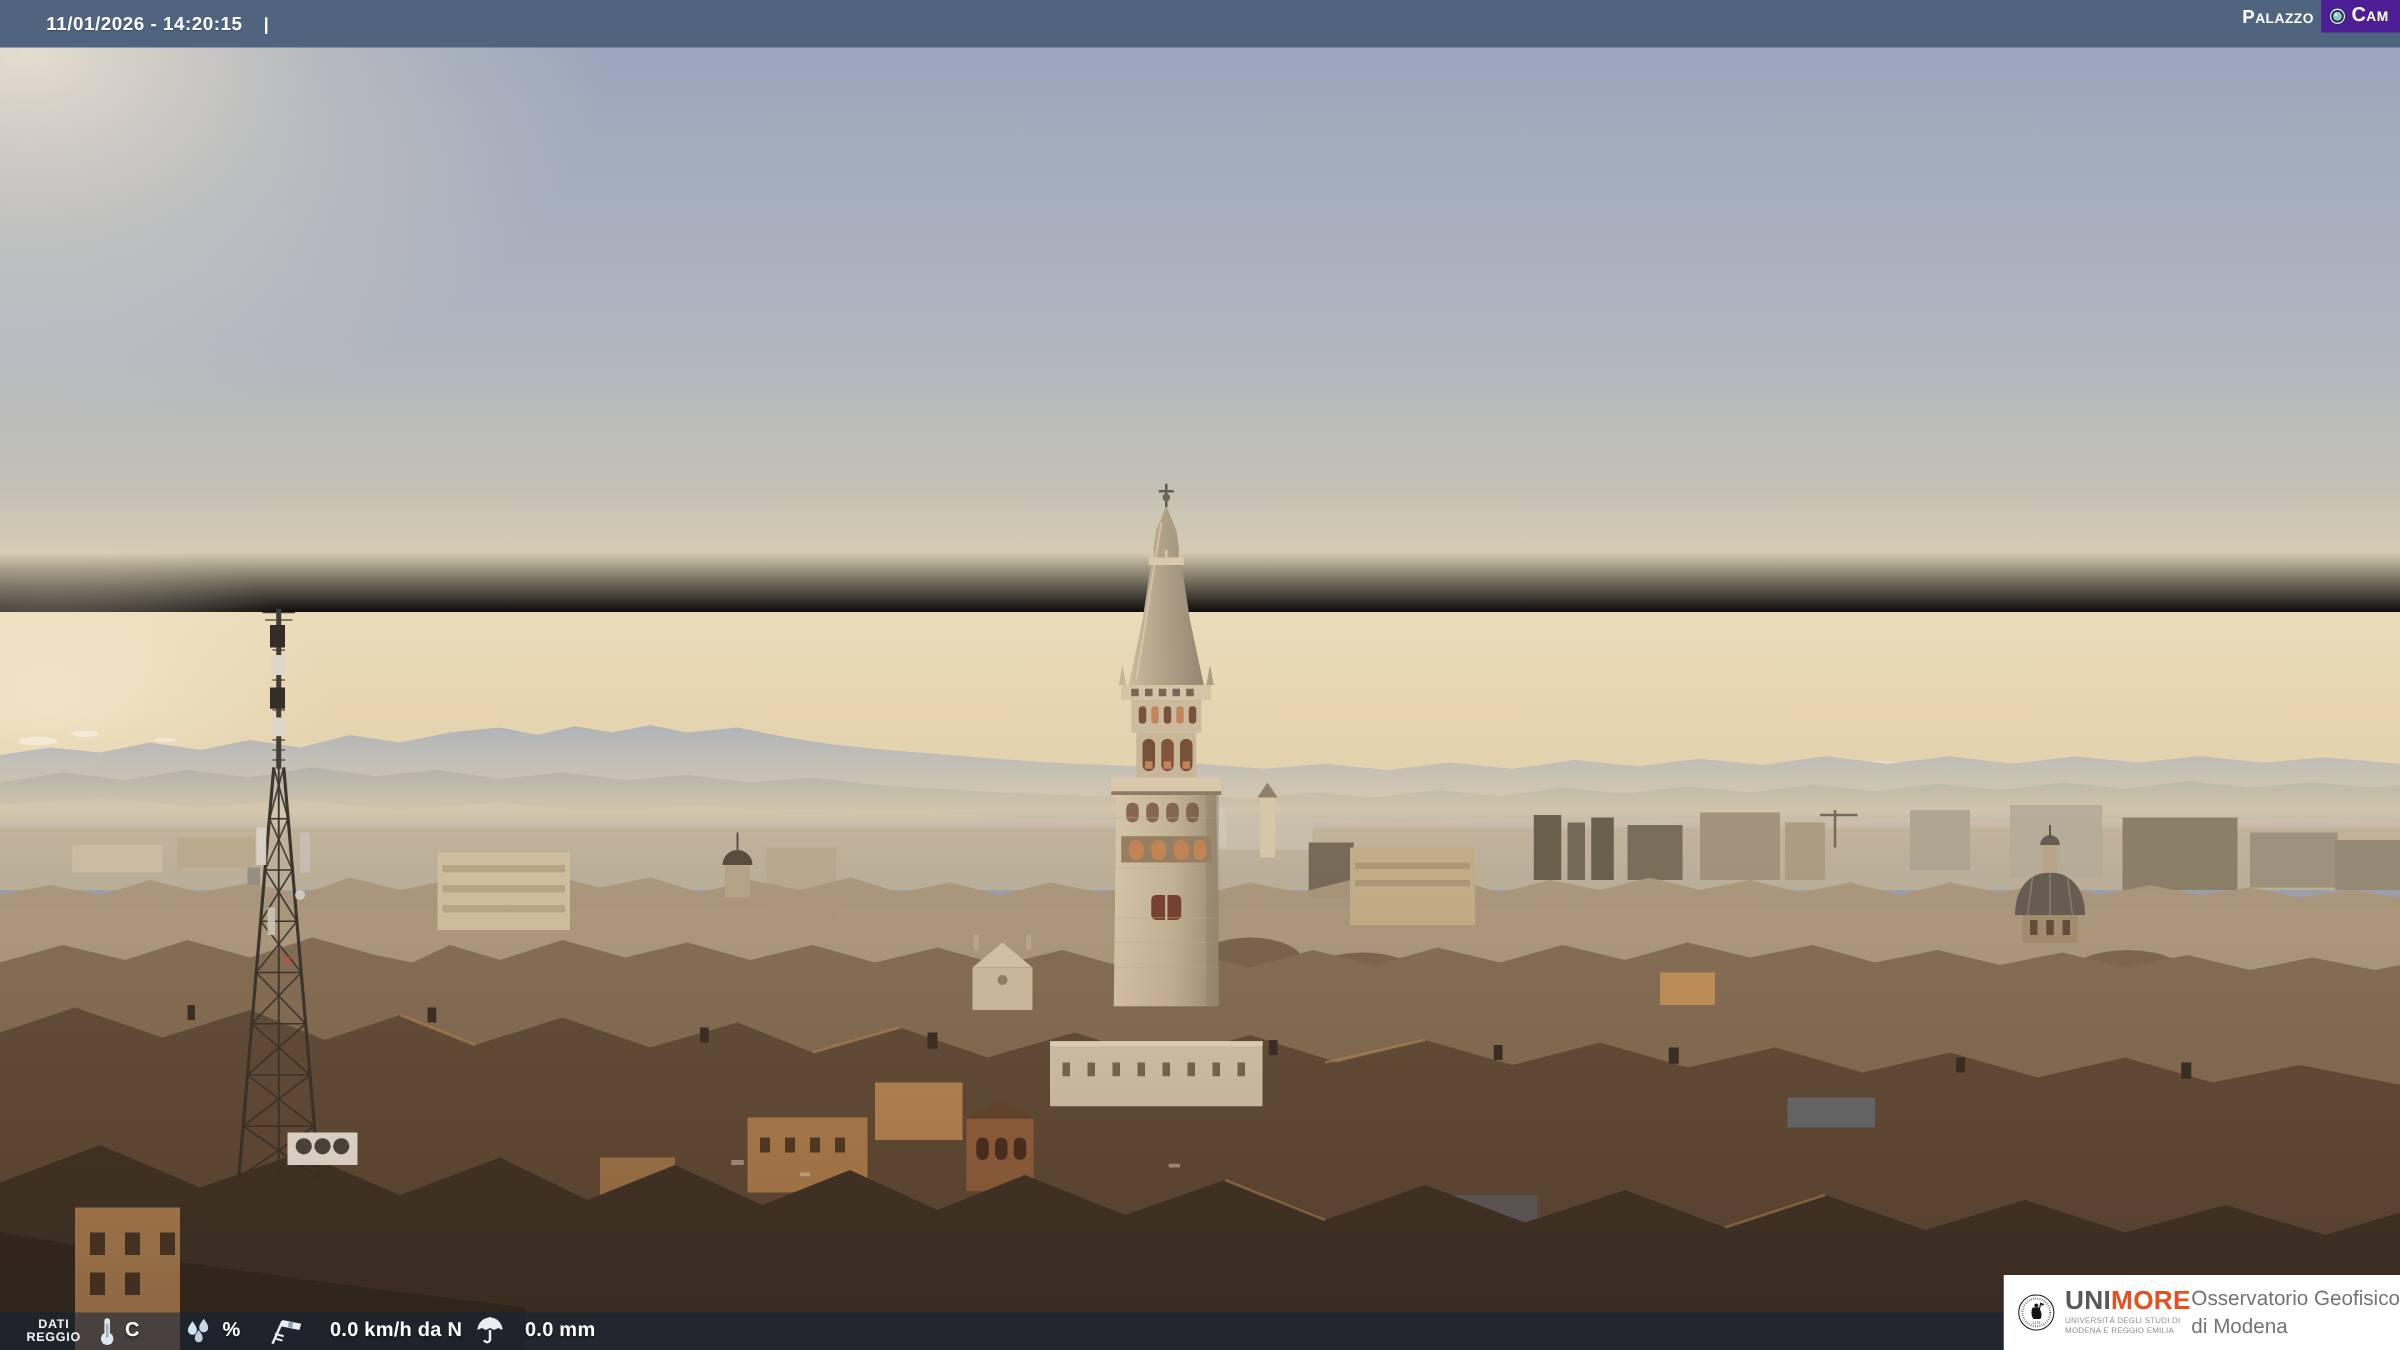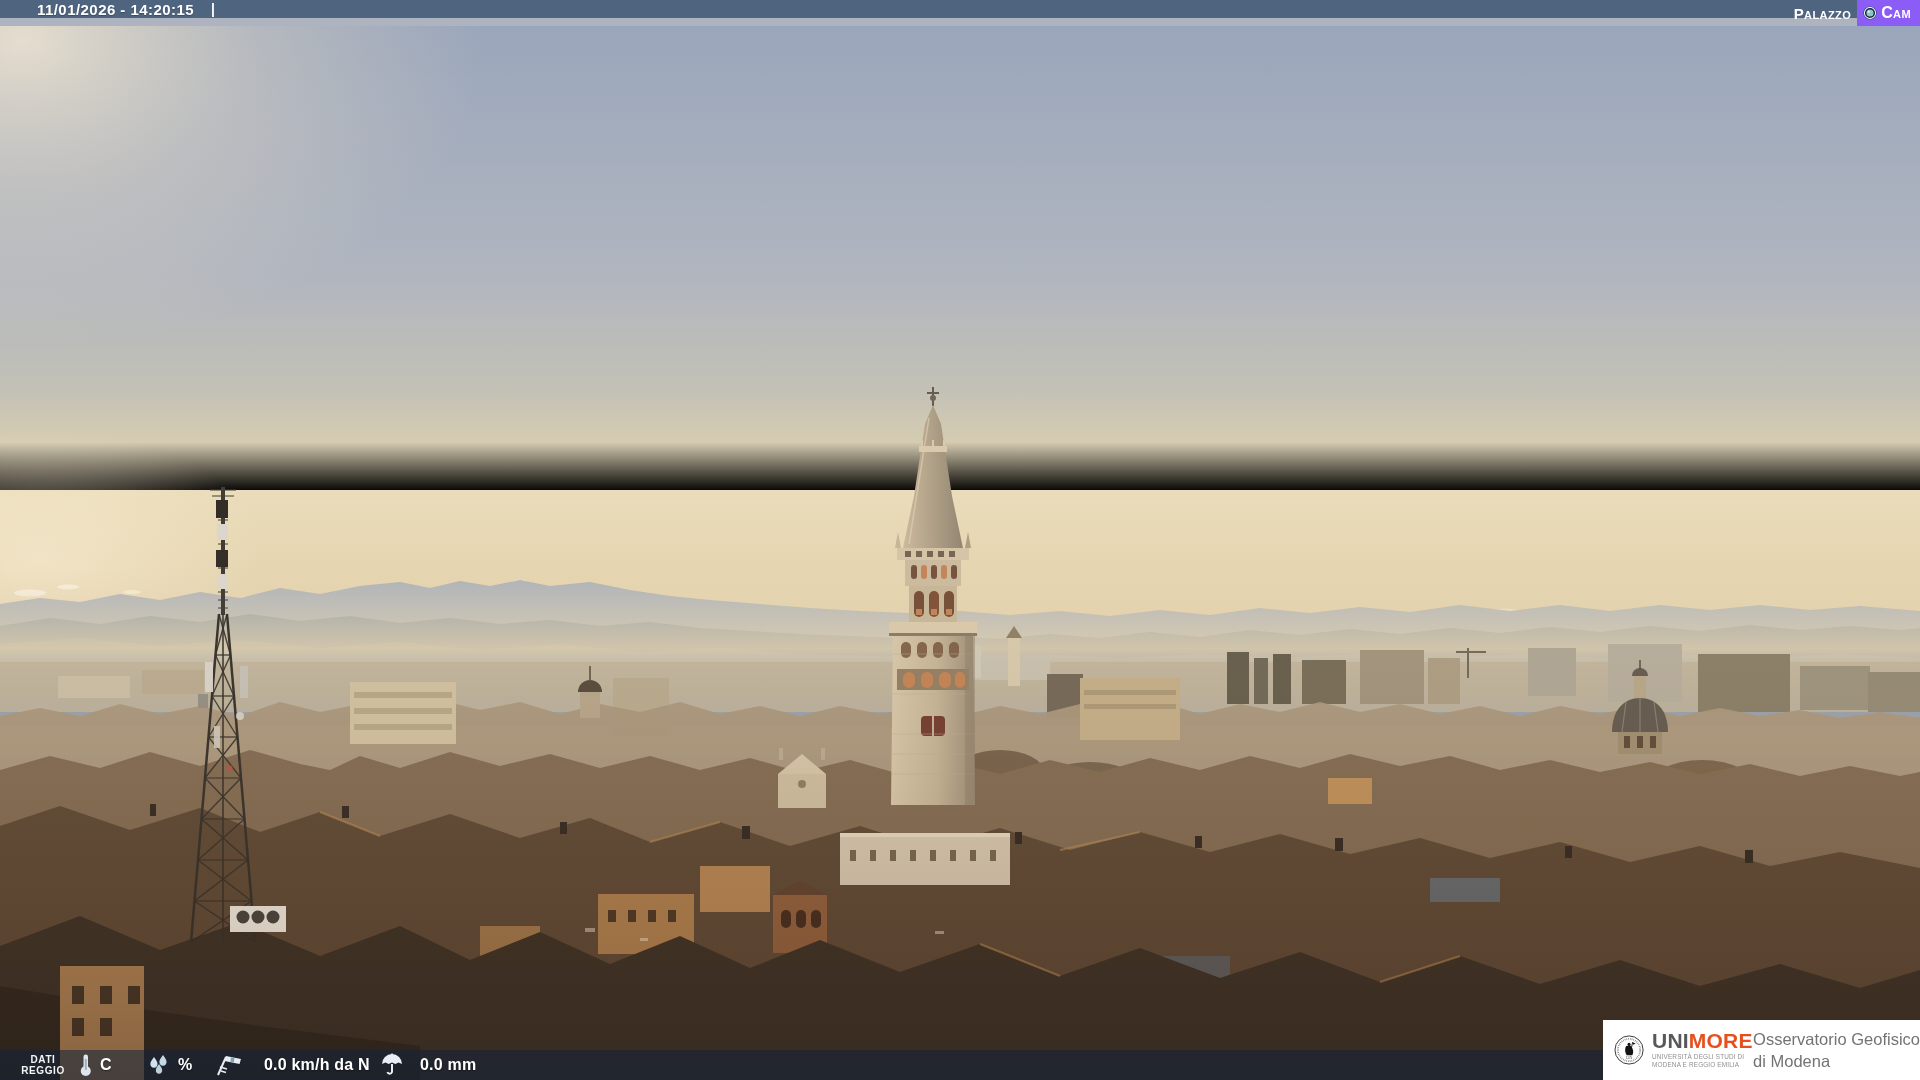--- a/index.html
+++ b/index.html
@@ -1,30 +1,30 @@
 <!DOCTYPE html>
 <html><head>
 <meta charset="utf-8">
 <style>
   html,body{margin:0;padding:0;background:#0a0a0a;font-family:"Liberation Sans",sans-serif;}
   .stage{position:relative;width:1920px;height:1080px;overflow:hidden;background:#aeb4bf;}
   .photo{position:absolute;left:0;top:26px;width:1920px;height:1054px;}
   .photo svg{display:block;}
 
   
-  .topbar{position:absolute;left:0;top:0;width:1920px;height:18px;
+  .topbar{position:absolute;left:0;top:0;width:1920px;height:38px;
     background:linear-gradient(#54688262,#54688262),#4f647f;background:#4f647f;
     display:flex;align-items:center;box-sizing:border-box;}
   .topbar .ts{margin-left:37px;}
   .topbar .ts,.topbar .title{color:#fff;font-weight:bold;font-size:15px;letter-spacing:.45px;
     text-shadow:0 1px 1px rgba(20,30,45,.35);white-space:nowrap;}
   .topbar .sep{color:#fff;font-weight:bold;font-size:14px;margin:0 17px;}
   .wc-logo{position:absolute;right:0;top:0;height:26px;display:flex;align-items:center;}
   .wc-weather{font-variant:small-caps;font-weight:bold;font-size:15px;color:#fff;letter-spacing:.4px;padding-right:6px;}
-  .wc-box{background:#8b5cf6;height:26px;display:flex;align-items:center;padding:0 9px 0 6px;gap:4px;}
+  .wc-box{background:#4c1d95;height:26px;display:flex;align-items:center;padding:0 9px 0 6px;gap:4px;}
   .wc-cam{font-variant:small-caps;font-weight:bold;font-size:16px;color:#fff;letter-spacing:.4px;}
 
   
   .wbar{position:absolute;left:0;top:1050px;width:1920px;height:30px;background:rgba(18,34,58,.55);}
   .wbar .it{position:absolute;top:50%;transform:translateY(-50%);display:flex;align-items:center;}
   .wlabel{left:18px;width:50px;text-align:center;font-size:10px;font-weight:bold;line-height:11px;
     letter-spacing:.6px;color:#f2f4f6;display:block;position:absolute;top:50%;transform:translateY(-50%);}
   .wval{font-size:16px;font-weight:bold;color:#fff;letter-spacing:.2px;text-shadow:0 1px 2px rgba(0,0,0,.45);white-space:nowrap;}
   .pos-therm{left:78px}.pos-temp{left:100px}.pos-drops{left:146px}.pos-hum{left:178px}
   .pos-windic{left:214px}.pos-wind{left:264px}.pos-umb{left:381px}.pos-rain{left:420px}

